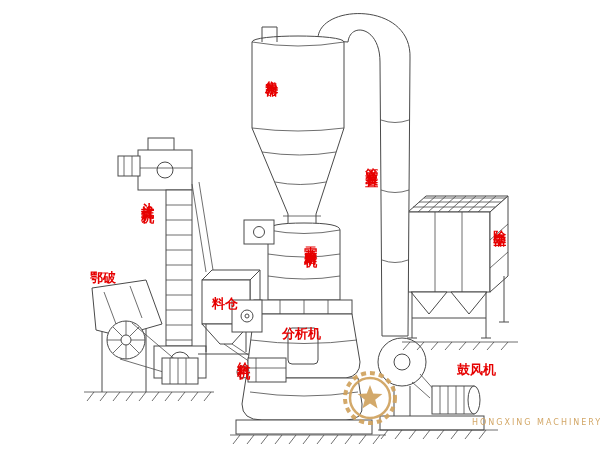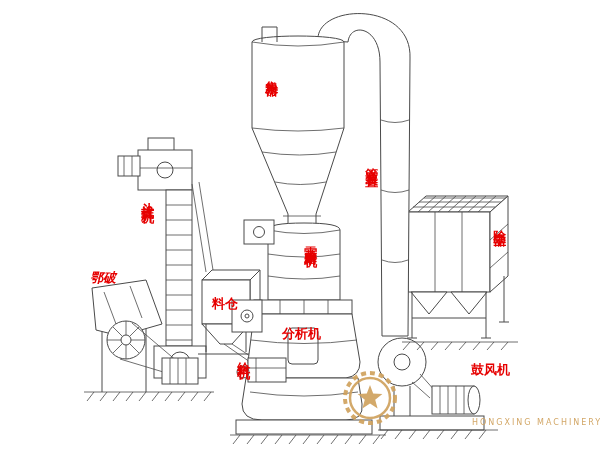--- a/index.html
+++ b/index.html
@@ -141,22 +141,22 @@
       <circle class="wm-stroke" cx="370" cy="398" r="25" stroke-width="4" stroke-dasharray="5 4"></circle>
       <circle class="wm-stroke" cx="370" cy="398" r="20" stroke-width="2.5"></circle>
       <path class="wm-fill" d="M 370 385 L 373.2 393.6 L 382.4 394 L 375.2 399.7 L 377.6 408.5 L 370 403.5 L 362.4 408.5 L 364.8 399.7 L 357.6 394 L 366.8 393.6 Z"></path>
     </g>
   </svg>
 
   <div class="lbl v" style="left:264px;top:70px;">集粉器</div>
   <div class="lbl v" style="left:364px;top:158px;">管道装置</div>
   <div class="lbl v" style="left:492px;top:220px;">除尘器</div>
   <div class="lbl v" style="left:140px;top:192px;">斗式提升机</div>
-  <div class="lbl" style="left:90px;top:270px;font-style:italic;">鄂破</div>
+  <div class="lbl" style="left:90px;top:270px;">鄂破</div>
   <div class="lbl" style="left:212px;top:296px;font-family:Liberation Serif, serif;">料仓</div>
   <div class="lbl v" style="left:303px;top:236px;">雷蒙磨粉机</div>
   <div class="lbl" style="left:282px;top:326px;">分析机</div>
   <div class="lbl v" style="left:236px;top:352px;">给料机</div>
-  <div class="lbl" style="left:471px;top:362px;">鼓风机</div>
+  <div class="lbl" style="left:457px;top:362px;">鼓风机</div>
 
   <div class="wm-sub">HONGXING MACHINERY</div>
 
 </div>
 
 </body></html>

